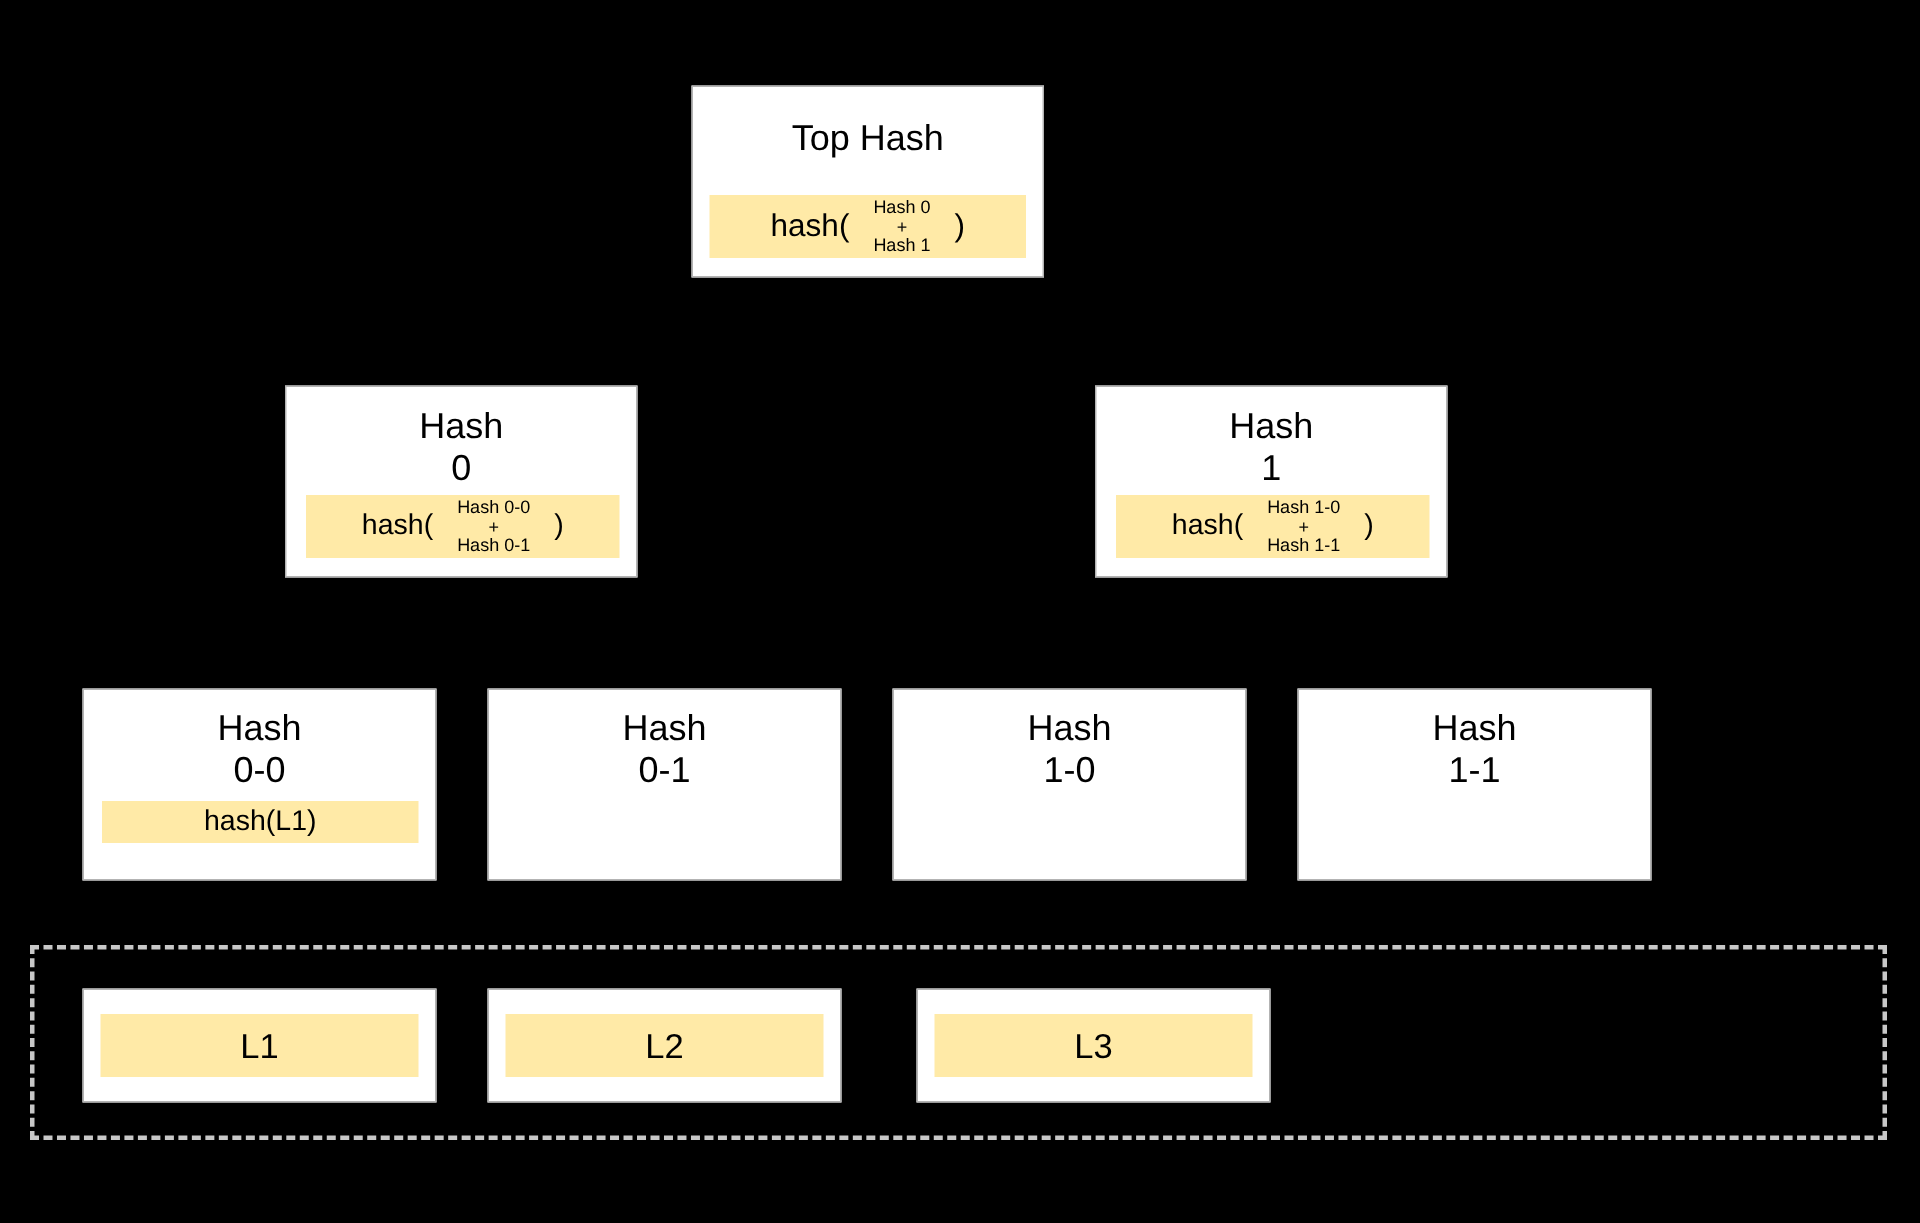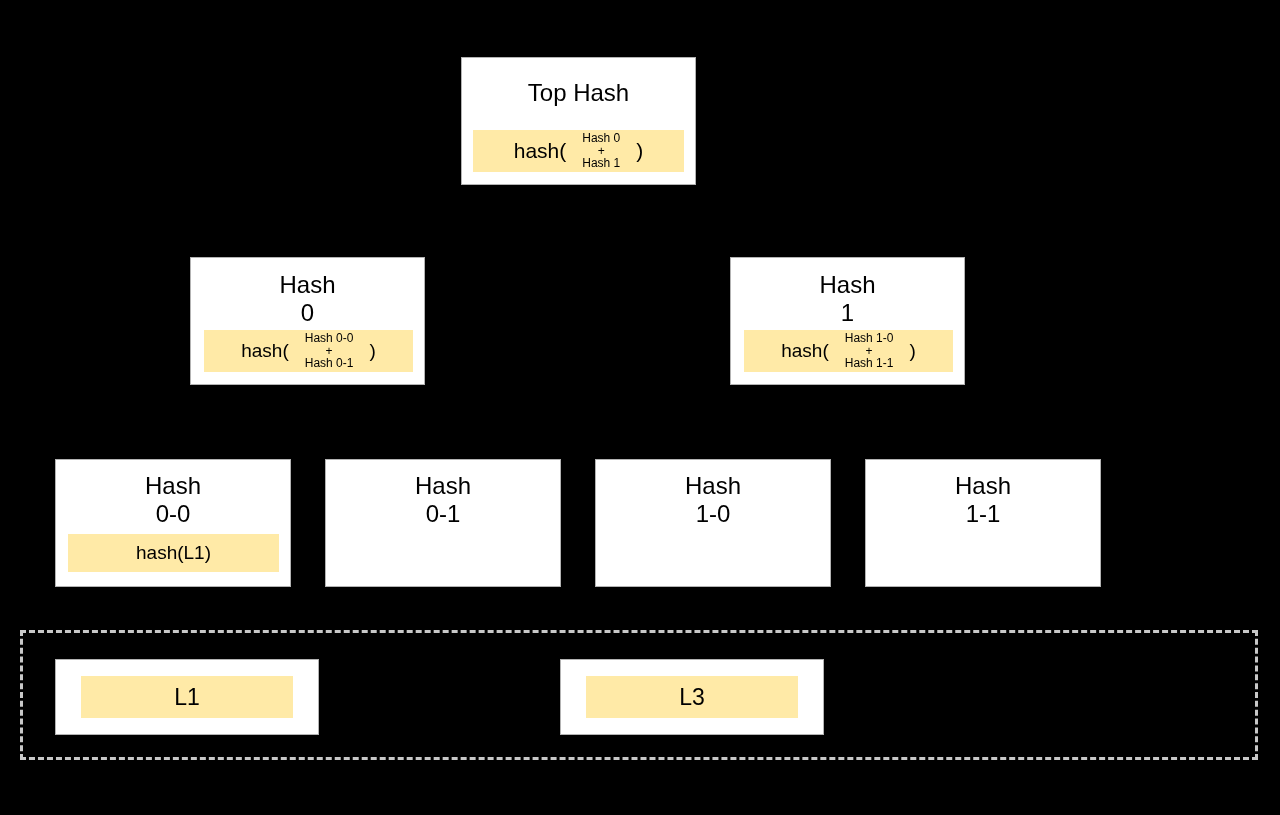--- a/index.html
+++ b/index.html
@@ -112,45 +112,45 @@
   .node-l2.c2 { left: 595px; }
   .node-l2.c3 { left: 865px; }
   .node-l2 .node-title {
     margin-top: 12px;
     font-size: 24px;
   }
   .node-l2 .hash-band {
     left: 12px;
     top: 74px;
     width: 211px;
-    height: 38px;
+    height: 28px;
     font-size: 19px;
   }
 
   
   #data-container {
     position: absolute;
     left: 20px;
     top: 630px;
     width: 1238px;
     height: 130px;
     border: 3px dashed #c8c8c8;
     box-sizing: border-box;
   }
 
   
   .node-data {
     top: 659px;
-    width: 264px;
+    width: 236px;
     height: 76px;
     justify-content: center;
   }
   .node-data.c0 { left: 55px; }
   .node-data.c1 { left: 325px; }
-  .node-data.c2 { left: 560px; }
+  .node-data.c2 { left: 611px; }
   .node-data.c3 { left: 865px; }
   .node-data .hash-band {
     position: static;
     width: 212px;
     height: 42px;
     font-size: 23px;
   }
 
   
   .hash-expr {
@@ -267,19 +267,22 @@
     <div class="node-title">Hash
 1-1</div>
   </div>
 
   <div id="data-container"></div>
 
   <div class="node node-data c0">
     <div class="hash-band">L1</div>
   </div>
 
+  <div class="node node-data c1">
+    <div class="hash-band">L2</div>
+  </div>
 
   <div class="node node-data c2">
     <div class="hash-band">L3</div>
   </div>
 
 
 </div>
 
 </body></html>

